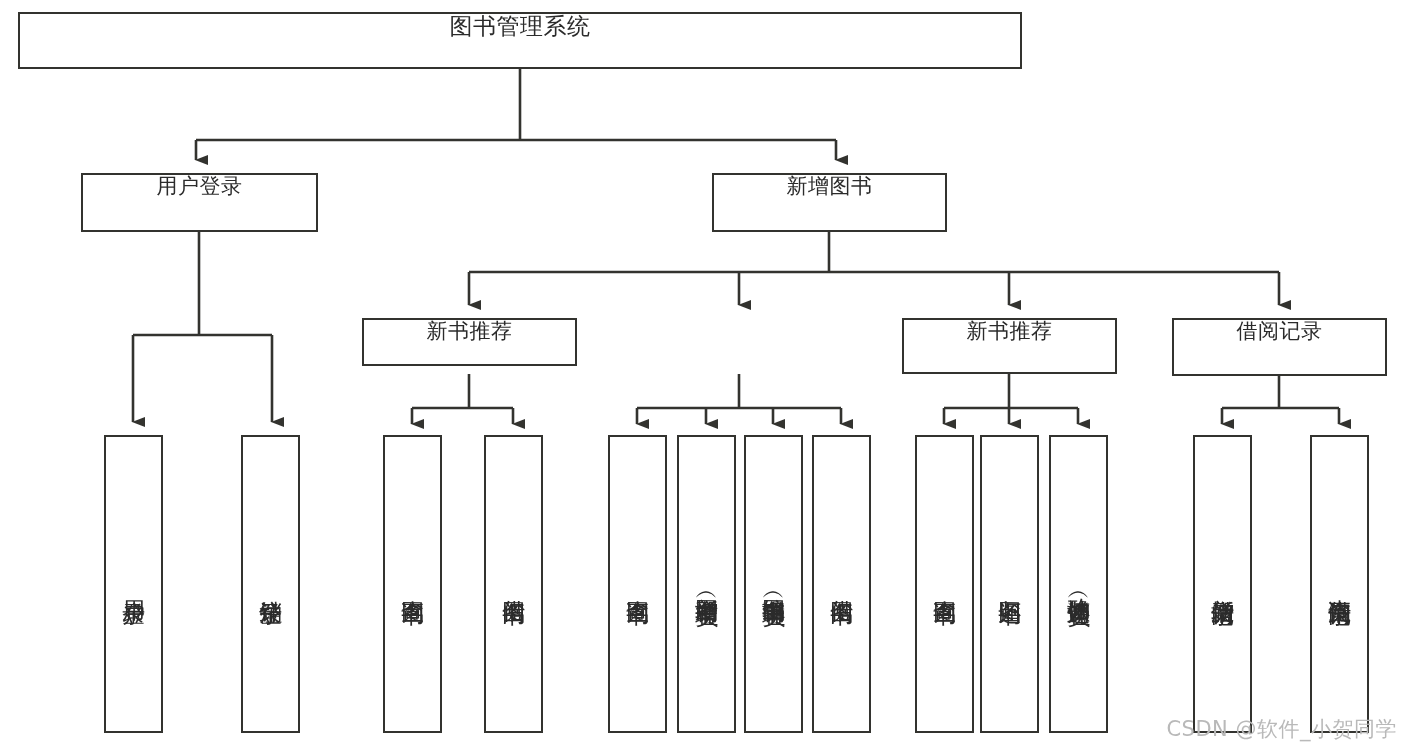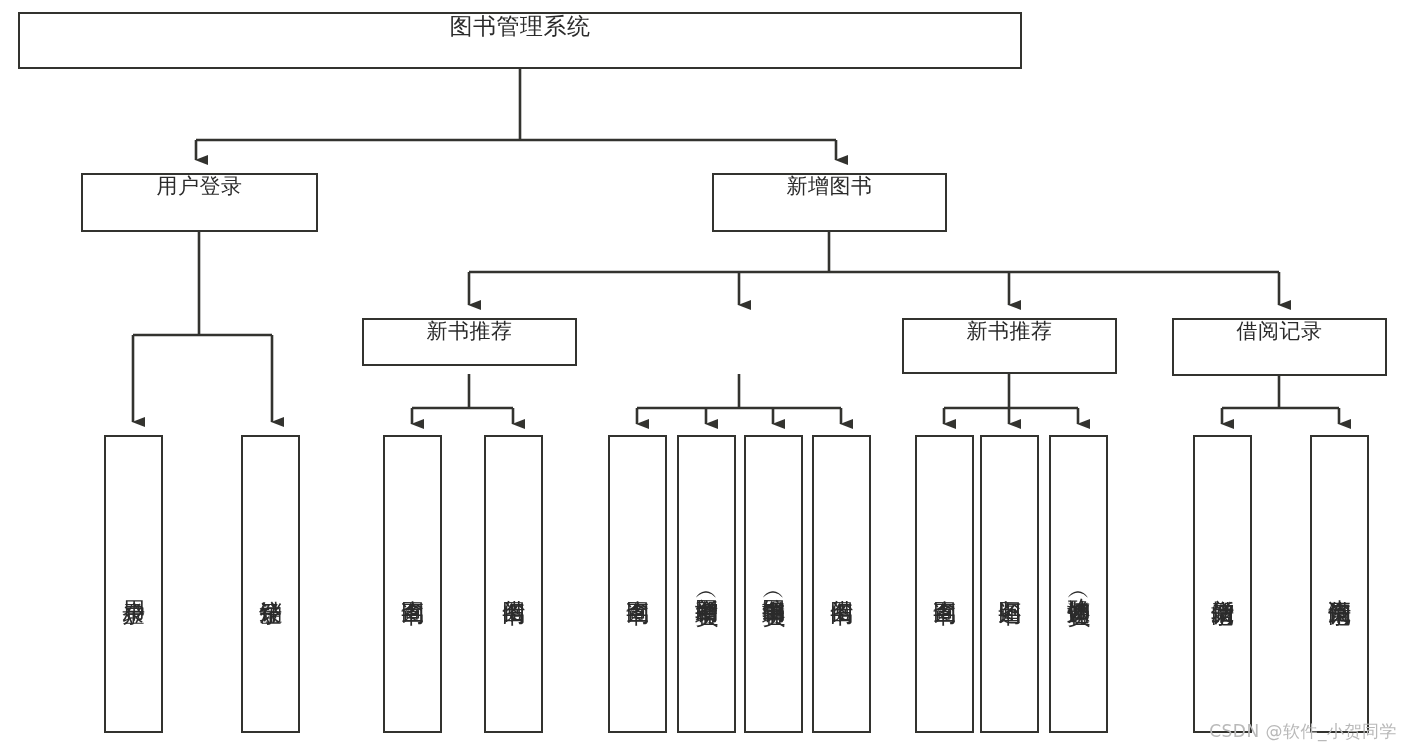--- a/index.html
+++ b/index.html
@@ -64,21 +64,21 @@
     line-height: 1.03;
     letter-spacing: 1px;
     white-space: nowrap;
     max-height: 280px;
   }
   #watermark {
     position: absolute;
     right: 8px;
     bottom: 4px;
     color: #b9b9b9;
-    font-size: 17px;
+    font-size: 21px;
     letter-spacing: 0.5px;
     z-index: 5;
     white-space: nowrap;
     font-family: "DejaVu Sans", "Liberation Sans", sans-serif;
   }
 </style>
 </head>
 <body>
 
 <div id="diagram-root">

